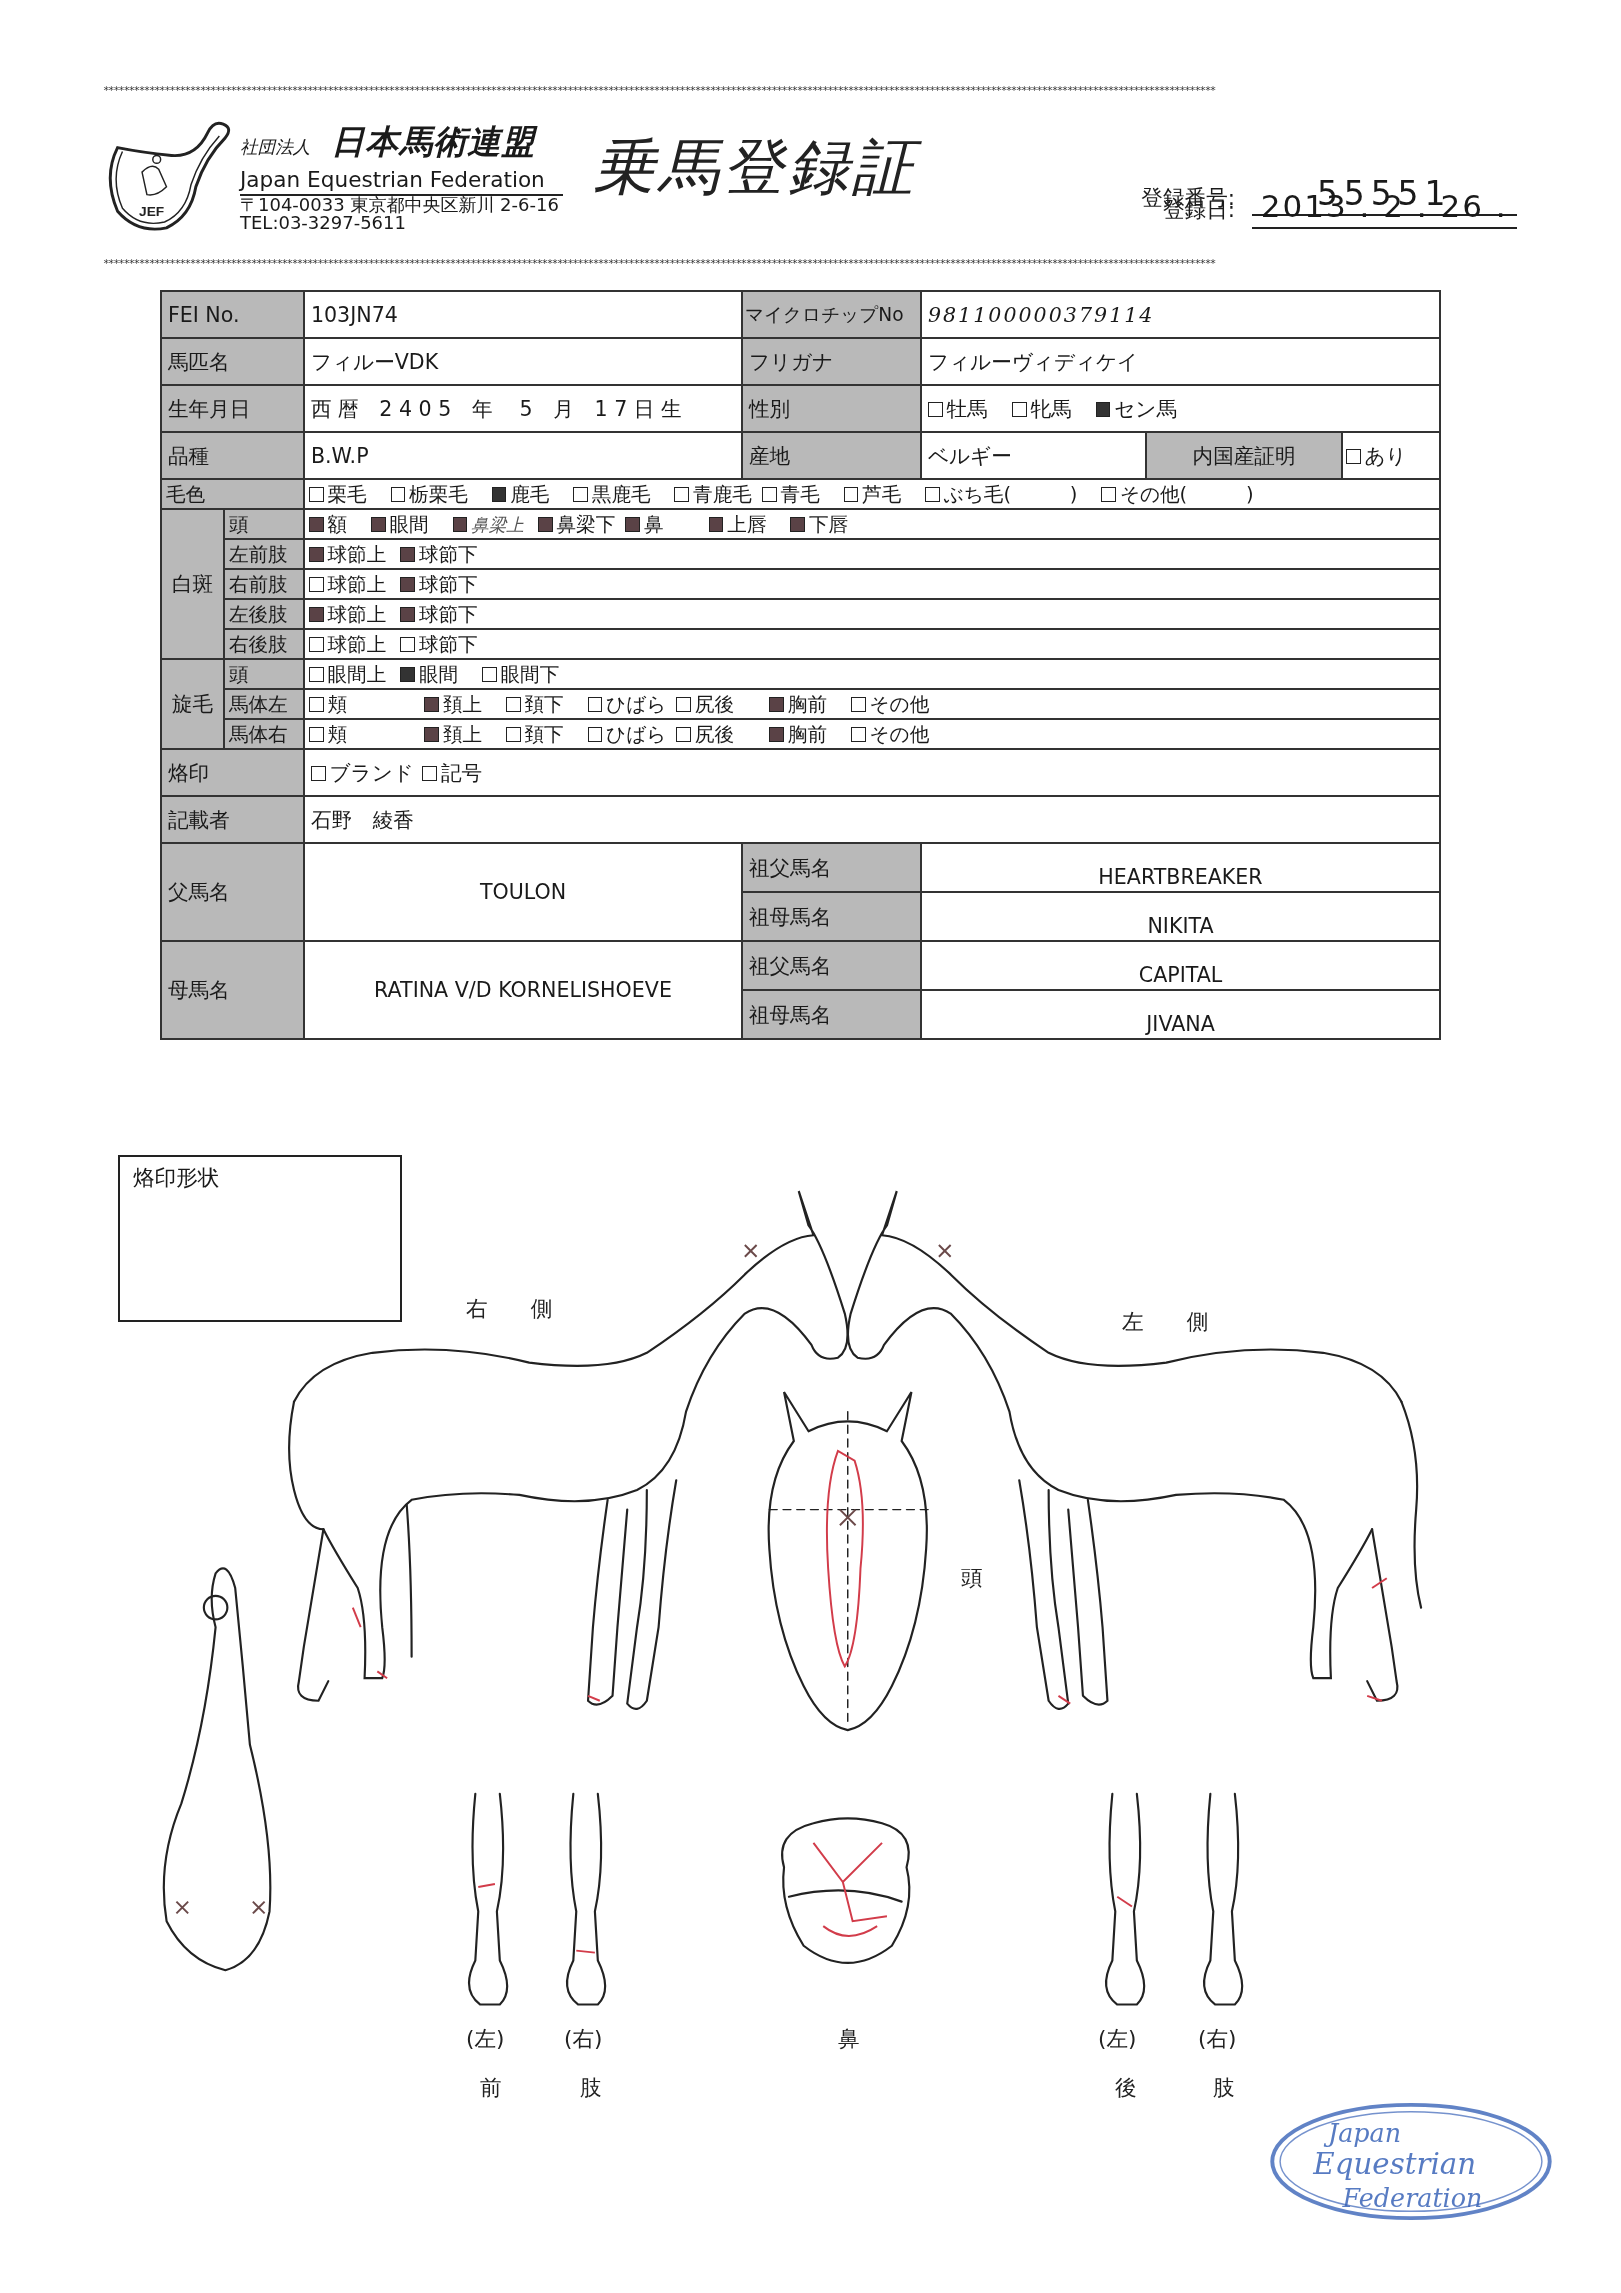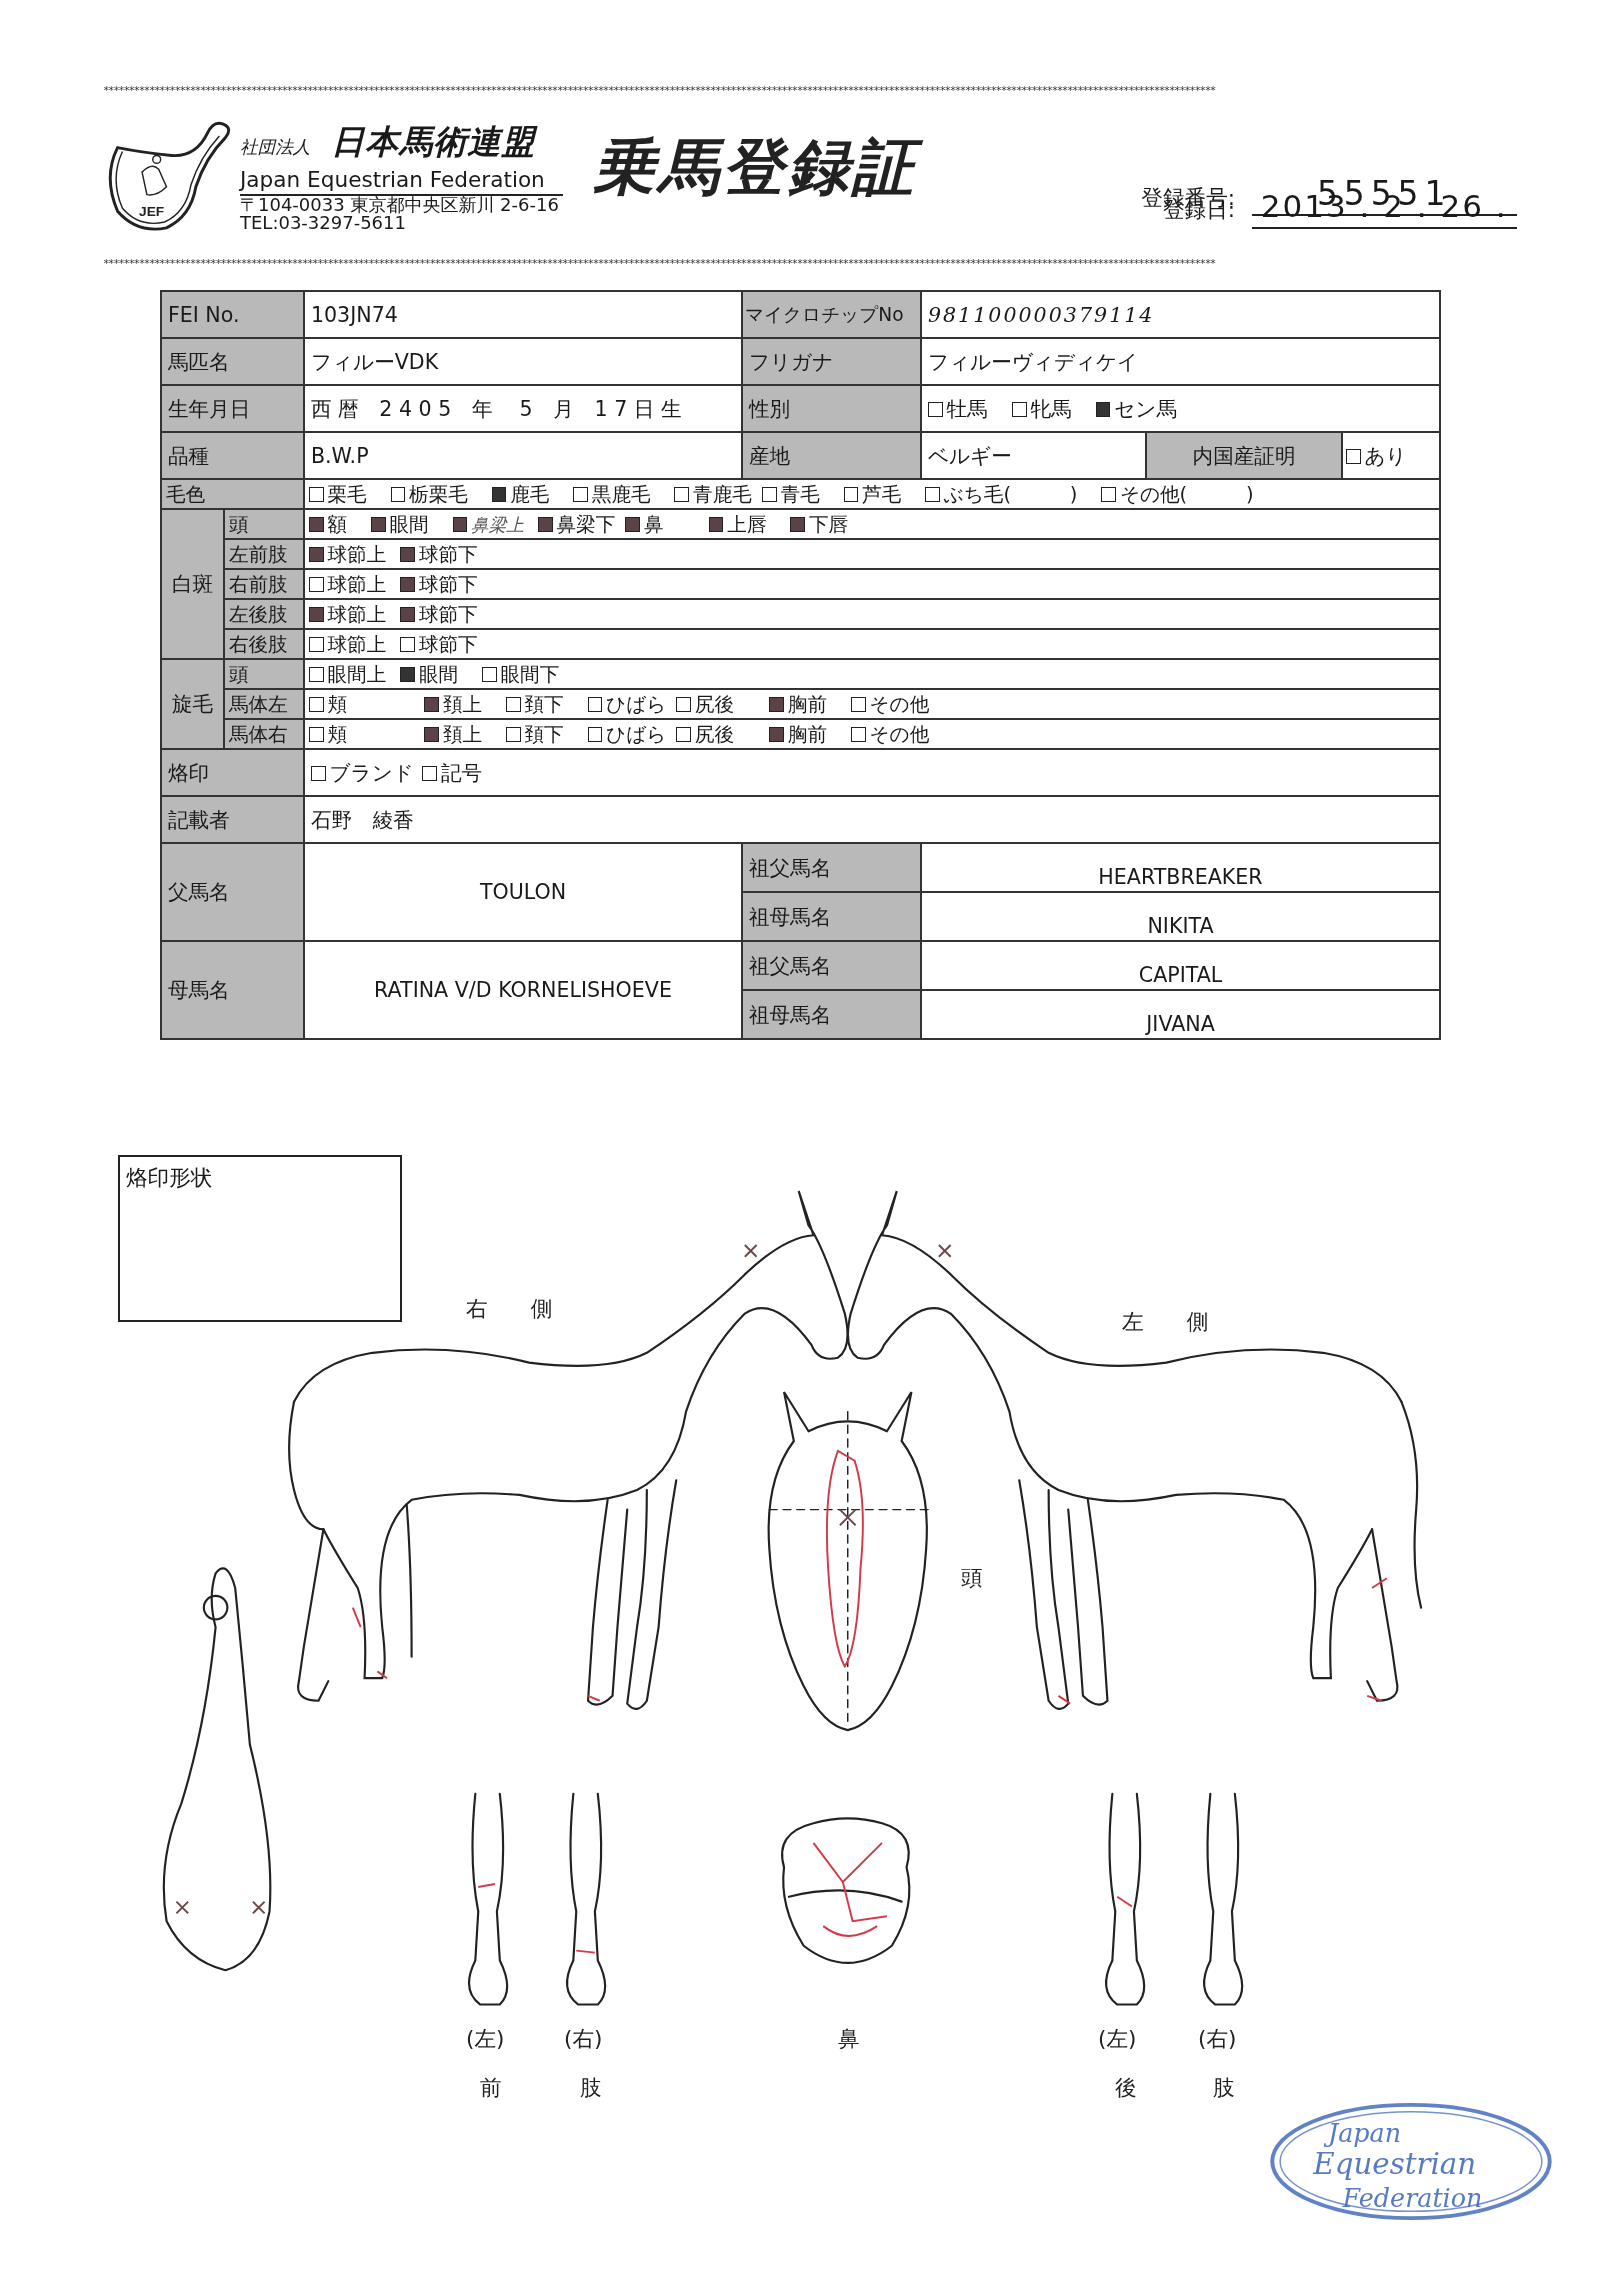--- a/index.html
+++ b/index.html
@@ -7,39 +7,39 @@
          font-family: "DejaVu Sans", "Liberation Sans", sans-serif; color: #1a1a1a; }
   .stars { position: absolute; left: 103px; width: 1400px; height: 13.7px; overflow: hidden;
            font-family: "DejaVu Sans Mono", monospace; font-size: 10.8px; line-height: 13.7px;
            letter-spacing: -1.4px; white-space: nowrap; color: #333; }
   .logo { position: absolute; left: 98px; top: 118px; width: 137px; height: 118px; }
   .org { position: absolute; left: 240px; top: 120px; }
   .org .ja-small { font-size: 17.6px; font-style: italic; }
   .org .ja-big { font-size: 33px; font-style: italic; font-weight: bold; margin-left: 15.7px; letter-spacing: 1px; }
   .org .en { font-size: 21.6px; margin-top: 2px; border-bottom: 2px solid #222; padding-bottom: 2px; width: 323px; }
   .org .addr { font-size: 18px; line-height: 16.7px; margin-top: 1px; }
-  .doc-title { position: absolute; left: 593px; top: 127px; font-size: 61px; font-weight: bold;
+  .doc-title { position: absolute; left: 593px; top: 127px; font-size: 61px; font-weight: normal;
                font-style: italic; letter-spacing: 3.9px; color: #222; }
   .reg { position: absolute; left: 1117px; font-size: 21.6px; }
   .reg .lbl { display: inline-block; width: 118px; text-align: right; }
   .reg .val { display: inline-block; width: 265px; border-bottom: 2.9px solid #222; margin-left: 9.8px;
               font-family: "DejaVu Sans", sans-serif; font-size: 33px; letter-spacing: 5.9px; text-align: center; height: 41px; line-height: 41px; }
   table.main { position: absolute; left: 160px; top: 290px; width: 1280px; border-collapse: collapse; table-layout: fixed; }
   table.main td { border: 2.9px solid #333; padding: 0 5.9px; font-size: 20.6px; height: 45px; white-space: nowrap; overflow: hidden; }
   table.main td.h { background: #b9b9b9; }
   table.main td.sub { height: 28px; font-size: 19.6px; padding: 0 3.9px; }
   table.main td.sub.h { background: #b9b9b9; }
   table.main td.center { text-align: center; }
   .hand { font-family: "DejaVu Serif", serif; font-style: italic; font-size: 29px; letter-spacing: 2px; }
   .cb { display: inline-block; width: 14.7px; height: 14.7px; border: 1.5px solid #222; vertical-align: -1px; margin-right: 3.9px; box-sizing: border-box; }
   .cb.on { background: #333; }
   .cb.hatch { background: #5a4246; }
   .opt { margin-right: 17.6px; }
   .brand-box { position: absolute; left: 118px; top: 1155px; width: 284px; height: 167px; border: 2px solid #222; box-sizing: border-box; }
-  .brand-box span { position: absolute; left: 6px; top: 5.9px; font-size: 21.6px; }
+  .brand-box span { position: absolute; left: 13px; top: 5.9px; font-size: 21.6px; }
   .diagram { position: absolute; left: 0; top: 0; width: 1621px; height: 2294px; pointer-events: none; }
   .lbl-text { position: absolute; font-size: 21.6px; color: #222; }
   .stamp { position: absolute; left: 1264px; top: 2098px; width: 294px; height: 127px; }
 </style>
 </head>
 <body>
 
 <div class="stars" style="top:84px;">**************************************************************************************************************************************************************************************************************************</div>
 <div class="stars" style="top:257px;">**************************************************************************************************************************************************************************************************************************</div>
 

